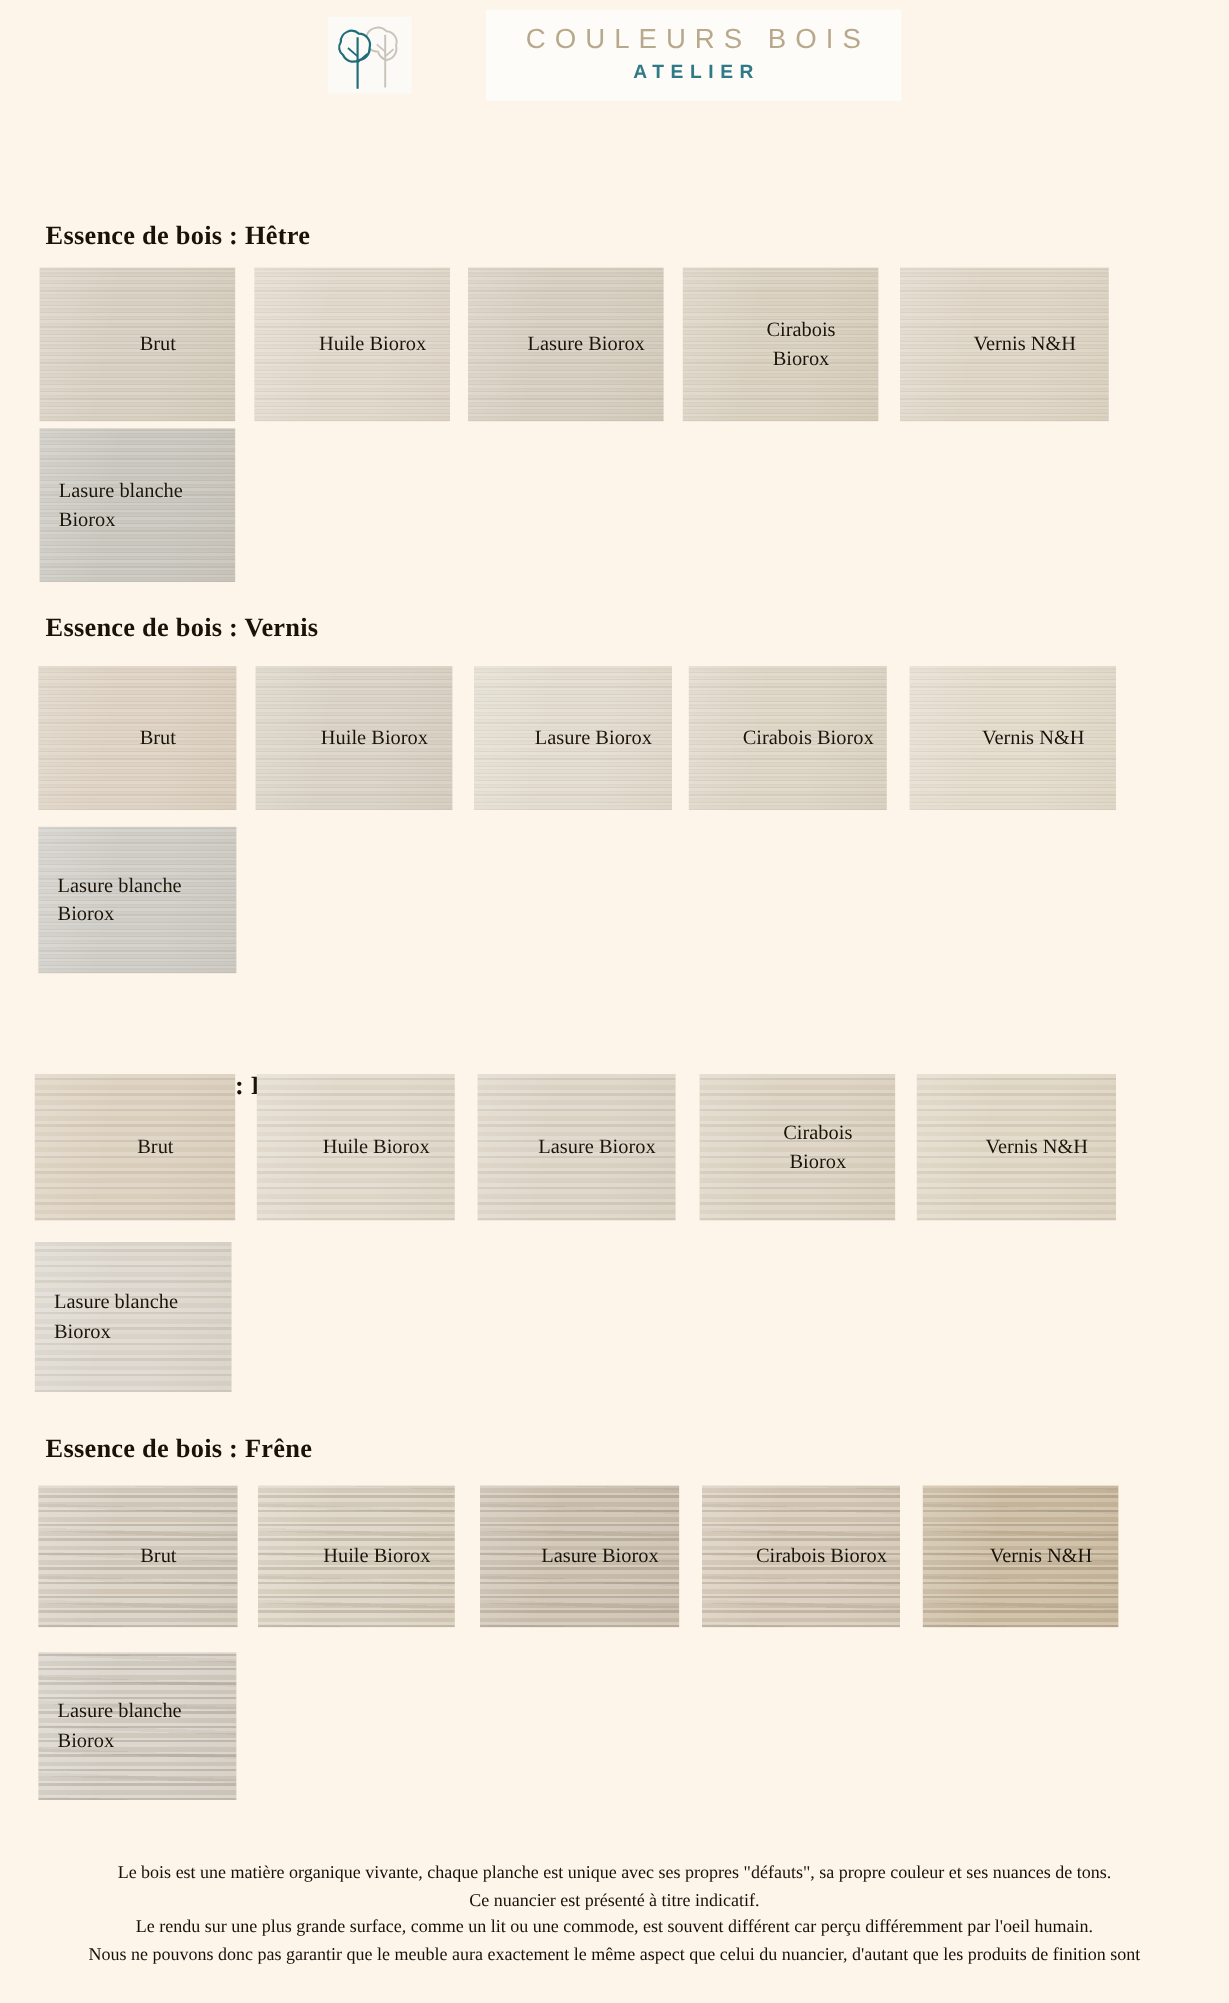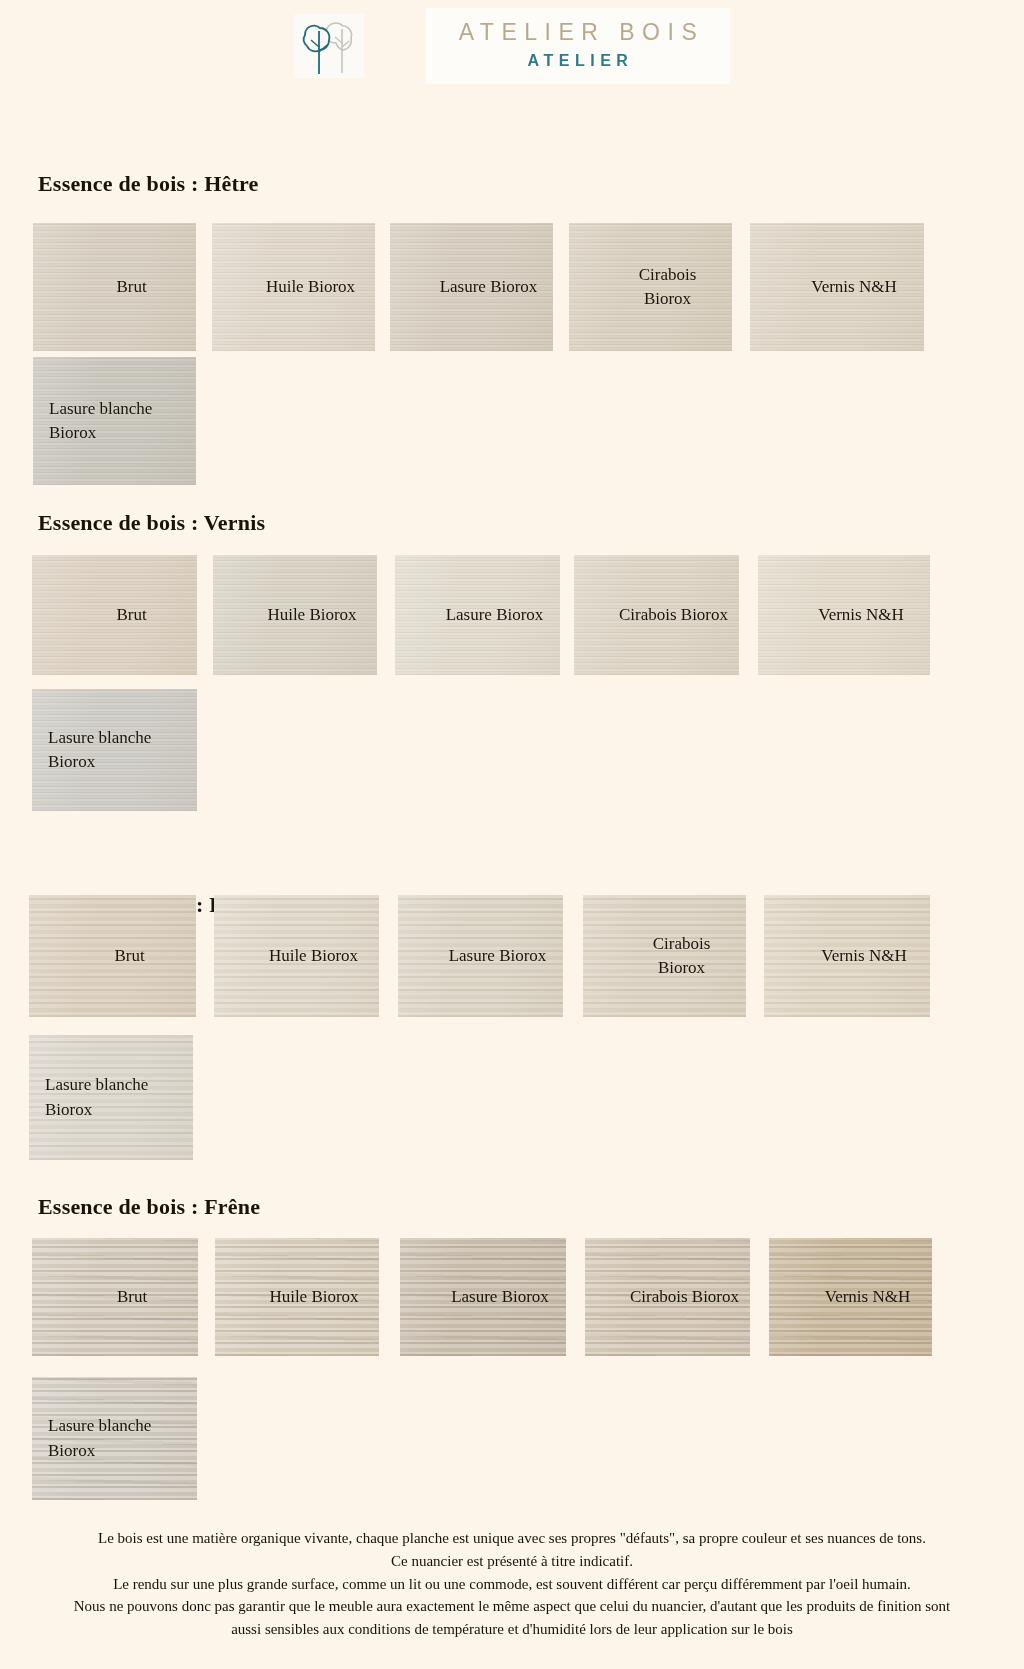--- a/index.html
+++ b/index.html
@@ -181,28 +181,28 @@
       <line x1="44" y1="26" x2="37" y2="20" stroke="#c8c3bb" stroke-width="1.4"></line>
       <line x1="44" y1="30" x2="51" y2="24" stroke="#c8c3bb" stroke-width="1.4"></line>
 
       <path d="M22 11 a9 9 0 0 0 -15 7 a8 8 0 0 0 2 11 a9 9 0 0 0 13 4 a9.5 9.5 0 0 0 9 -10 a9.5 9.5 0 0 0 -9 -12 z" fill="#fbfaf6" stroke="#1f6c7a" stroke-width="1.8"></path>
       <line x1="21" y1="14" x2="21" y2="57" stroke="#1f6c7a" stroke-width="1.8"></line>
       <line x1="21" y1="30" x2="13" y2="23" stroke="#1f6c7a" stroke-width="1.5"></line>
       <line x1="21" y1="35" x2="29" y2="28" stroke="#1f6c7a" stroke-width="1.5"></line>
     </svg>
   </div>
   <div class="logo-wordmark">
-    <div class="brand-name">ATELIER BOIS</div>
+    <div class="brand-name">COULEURS BOIS</div>
     <div class="brand-sub">ATELIER</div>
   </div>
 </div>
 
 <div id="sections-root">
     <div class="section">
-      <div class="section-title" style="position: absolute; top: 79px; left: 38px;">Essence de bois : Hêtre</div>
+      <div class="section-title" style="position: absolute; top: 91px; left: 38px;">Essence de bois : Hêtre</div>
       <div class="swatch" style="position: absolute; left: 33px; top: 131px; width: 163px; height: 128px; background: rgb(215, 207, 193);">
         <div class="grain"></div>
         <div class="sheen"></div>
         <div class="swatch-label center">Brut</div>
       </div>
       <div class="swatch" style="position: absolute; left: 212px; top: 131px; width: 163px; height: 128px; background: rgb(224, 216, 203);">
         <div class="grain"></div>
         <div class="sheen"></div>
         <div class="swatch-label center">Huile Biorox</div>
       </div>
@@ -326,14 +326,13 @@
         <div class="swatch-label left">Lasure blanche<br>Biorox</div>
       </div>
     </div>
   </div>
 
 <div class="footer" id="footer-root">
     <div>Le bois est une matière organique vivante, chaque planche est unique avec ses propres "défauts", sa propre couleur et ses nuances de tons.</div>
     <div>Ce nuancier est présenté à titre indicatif.</div>
     <div>Le rendu sur une plus grande surface, comme un lit ou une commode, est souvent différent car perçu différemment par l'oeil humain.</div>
     <div>Nous ne pouvons donc pas garantir que le meuble aura exactement le même aspect que celui du nuancier, d'autant que les produits de finition sont</div>
-    <div>aussi sensibles aux conditions de température et d'humidité lors de leur application sur le bois</div>
   </div>
 
 </body></html>

